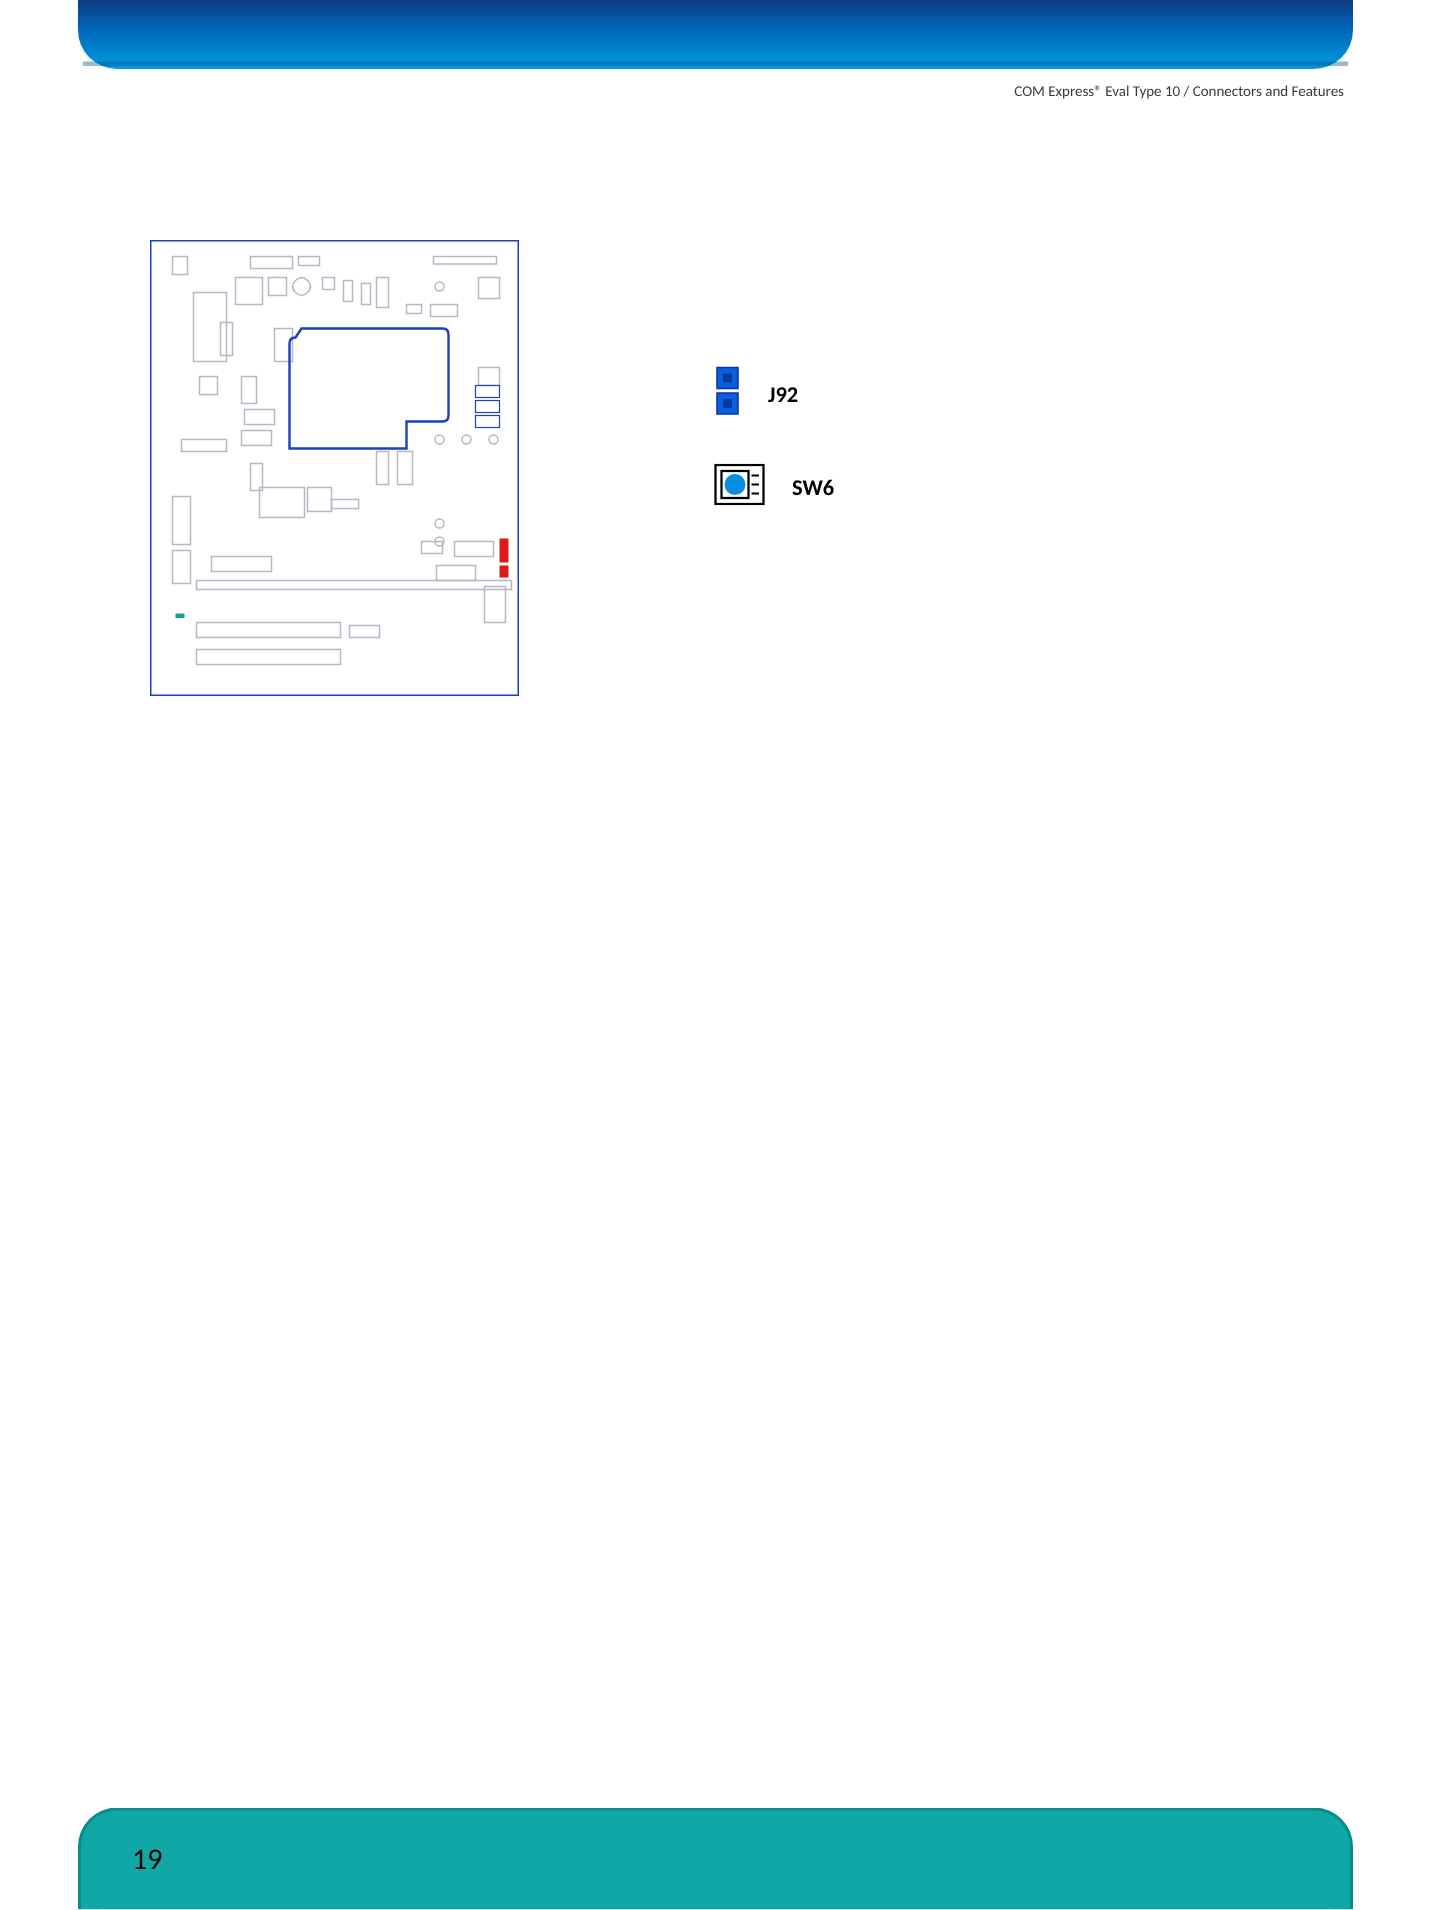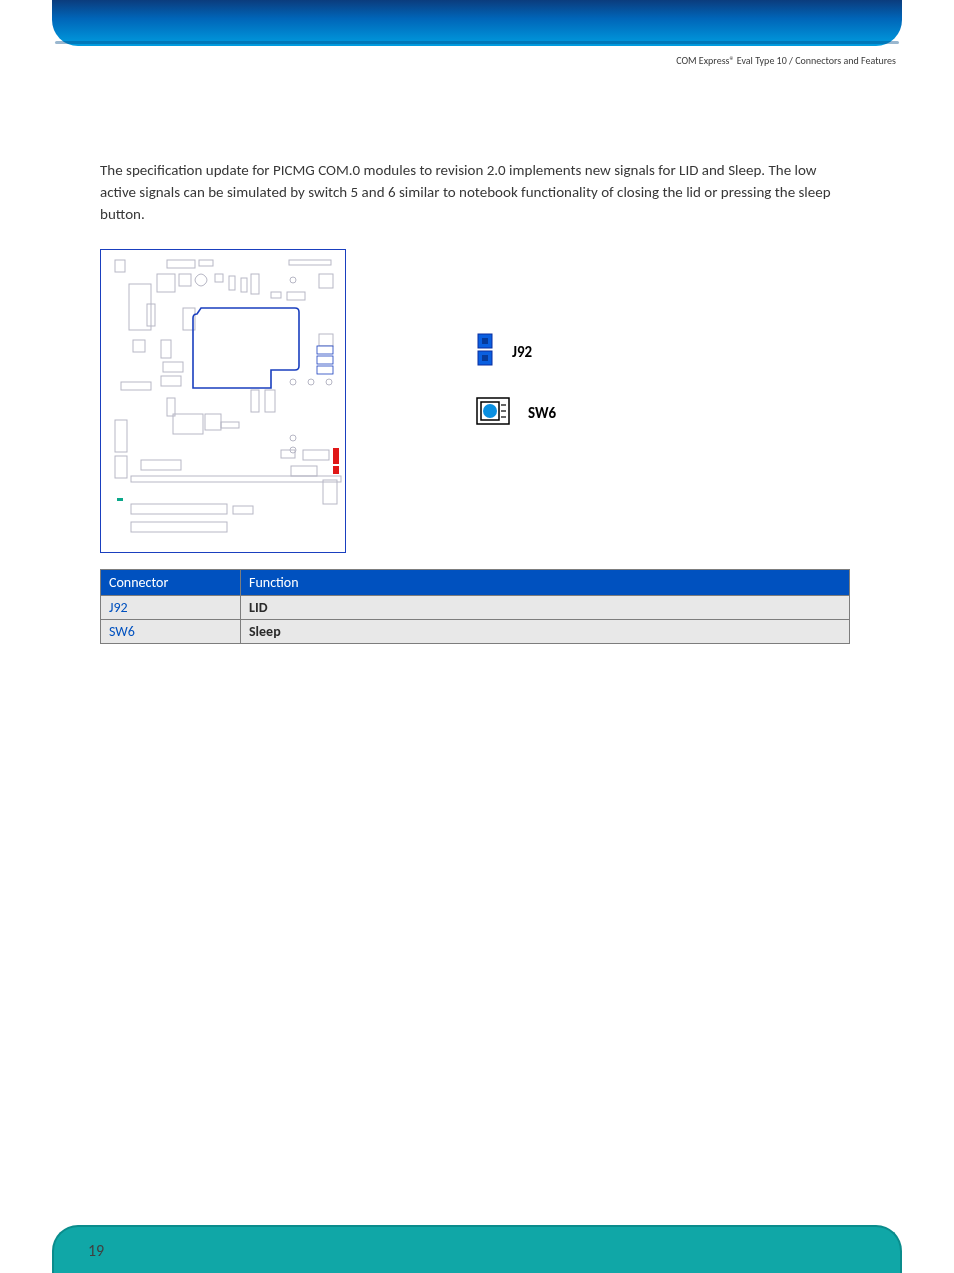--- a/index.html
+++ b/index.html
@@ -123,45 +123,44 @@
     color: #2c2c2c;
     font-weight: 600;
   }
   .conn-table th.first { width: 140px; }
 
   .bottom-banner {
     position: absolute;
     bottom: 0;
     left: 52px;
     width: 850px;
-    height: 48px;
+    height: 68px;
     background: #10a7a7;
     border-top-left-radius: 26px;
     border-top-right-radius: 26px;
     border: 2px solid #0a8c8c;
     border-bottom: none;
-    color: #404040;
-    font-size: 16px;
+    color: #000000;
+    font-size: 20px;
     padding-left: 34px;
     display: flex;
     align-items: center;
     font-weight: 500;
   }
 </style>
 </head>
 <body>
 
 <div class="top-banner"></div>
 
 <div class="header-right">COM Express® Eval Type 10 / Connectors and Features</div>
 
 <div class="content">
 
 
-  <p class="body-text">The specification update for PICMG COM.0 modules to revision 2.0 implements new signals for LID and Sleep. The low active signals can be simulated by switch 5 and 6 similar to notebook functionality of closing the lid or pressing the sleep button.</p>
 
   <div class="figure-row">
     <div class="board-box">
       <svg viewBox="0 0 246 304" width="246" height="304">
 
         <rect x="6" y="6" width="234" height="292" fill="#fff" stroke="none"></rect>
 
         <g stroke="#b7b7c5" stroke-width="1" fill="none">
           <rect x="14" y="10" width="10" height="12"></rect>
           <rect x="66" y="10" width="28" height="8"></rect>
@@ -248,36 +247,18 @@
             <line x1="25" y1="8" x2="30" y2="8" stroke="#000" stroke-width="1.2"></line>
             <line x1="25" y1="14" x2="30" y2="14" stroke="#000" stroke-width="1.2"></line>
             <line x1="25" y1="20" x2="30" y2="20" stroke="#000" stroke-width="1.2"></line>
           </svg>
         </span>
         <span>SW6</span>
       </div>
     </div>
   </div>
 
-  <table class="conn-table">
-    <thead>
-      <tr>
-        <th class="first">Connector</th>
-        <th>Function</th>
-      </tr>
-    </thead>
-    <tbody>
-      <tr>
-        <td class="first">J92</td>
-        <td class="second">LID</td>
-      </tr>
-      <tr>
-        <td class="first">SW6</td>
-        <td class="second">Sleep</td>
-      </tr>
-    </tbody>
-  </table>
 
 </div>
 
 <div class="bottom-banner">
   <span>19</span>
 </div>
 
 </body></html>

